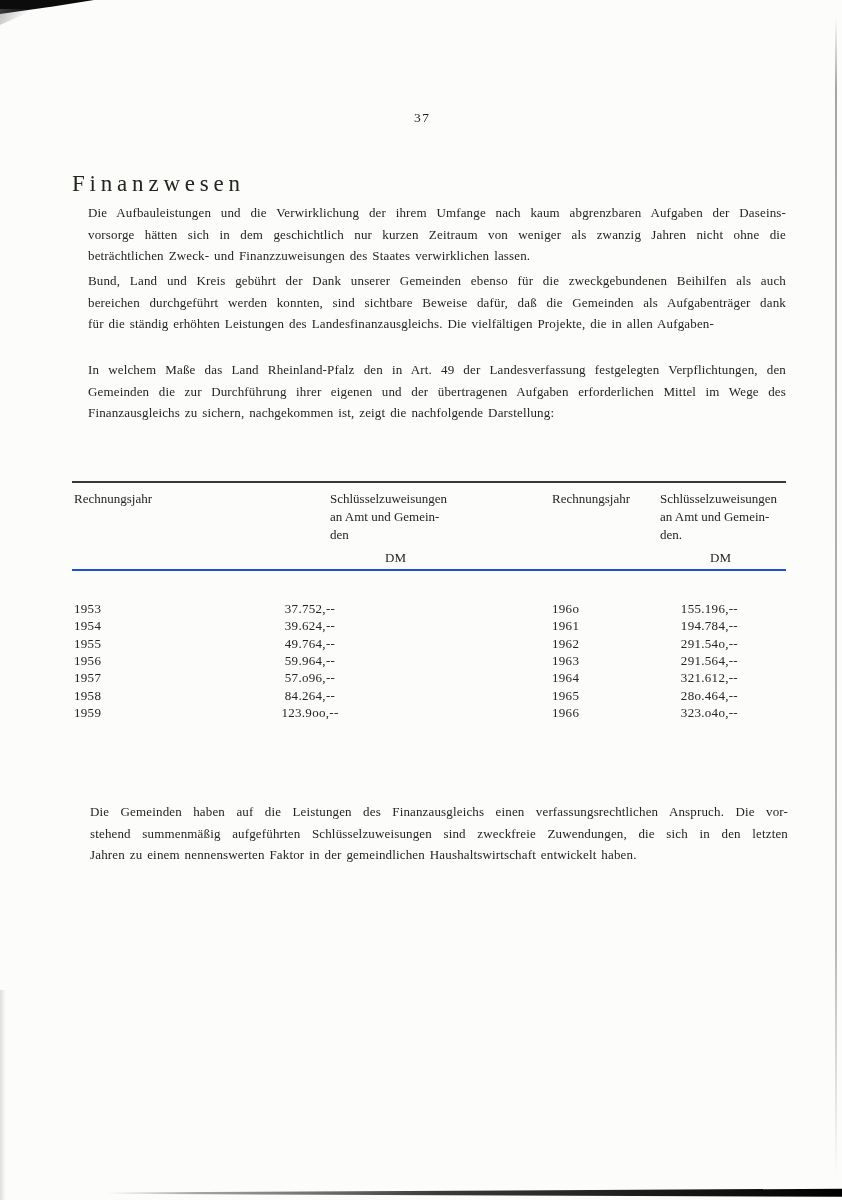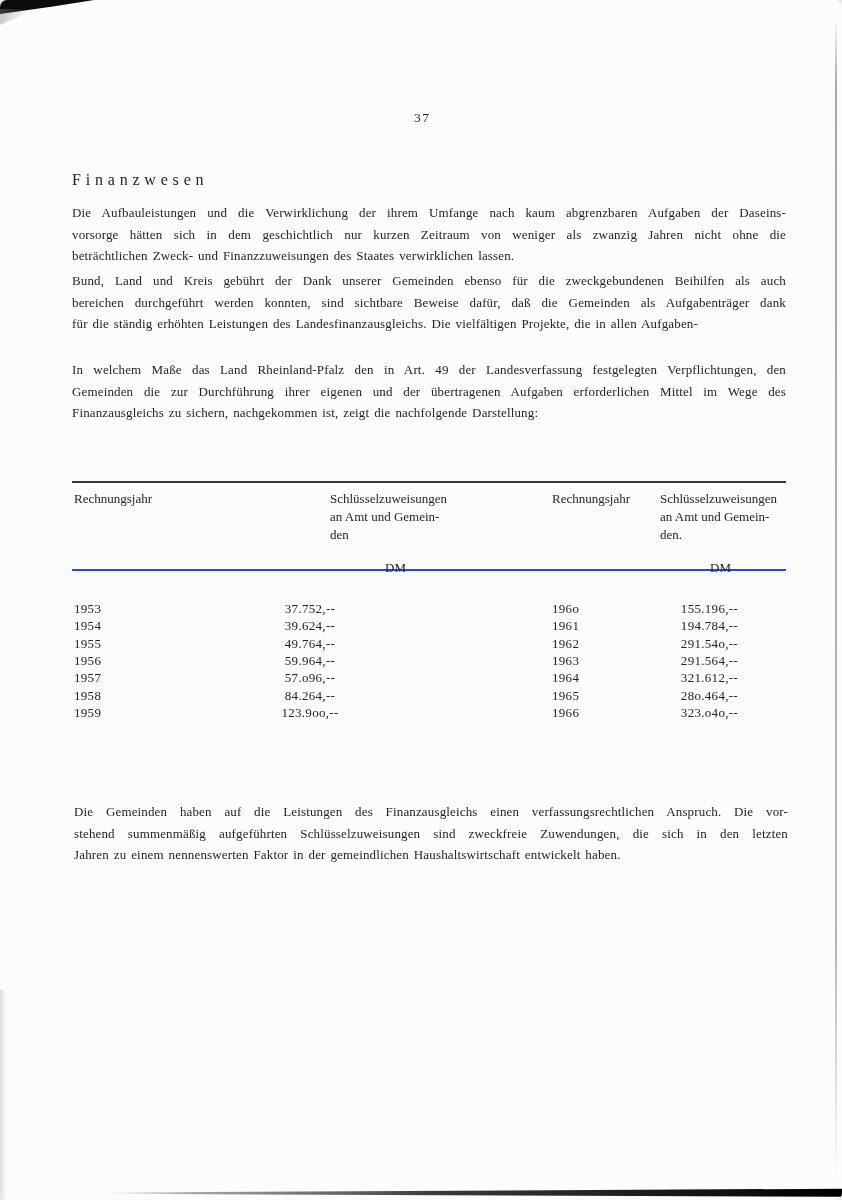--- a/index.html
+++ b/index.html
@@ -1,51 +1,50 @@
 <!DOCTYPE html>
 <html><head>
 <meta charset="utf-8">
 <style>
   html,body{margin:0;padding:0;background:#e8e8e6;}
   .page{
     position:relative;width:842px;height:1200px;background:#fcfcfb;
     overflow:hidden;font-family:"Liberation Serif","DejaVu Serif",serif;
     color:#26241f;
-    border-radius:7px;
   }
   
   .art-topleft{position:absolute;left:0;top:0;width:94px;height:14px;background:#0c0c0c;
     clip-path:polygon(0 0,100% 0,58% 45%,0 100%);}
   .art-topleft2{position:absolute;left:0;top:9px;width:36px;height:16px;
     background:linear-gradient(115deg,rgba(120,120,120,.45),rgba(120,120,120,0) 70%);
     clip-path:polygon(0 0,100% 0,0 100%);}
   .art-right{position:absolute;left:835px;top:18px;width:1.5px;height:1160px;
     background:linear-gradient(to bottom,rgba(150,150,148,0),rgba(150,150,148,.85) 6%,rgba(165,165,162,.8) 80%,rgba(150,150,148,0));}
   .art-bottom{position:absolute;left:106px;top:1188px;width:736px;height:9px;
     background:linear-gradient(to right,rgba(90,90,88,0),rgba(95,95,92,.55) 12%,#3a3a38 45%,#101010 85%,#000);
     clip-path:polygon(0 50%,100% 8%,100% 98%,0 64%);}
   .art-left{position:absolute;left:0;top:990px;width:6px;height:210px;
     background:linear-gradient(to right,rgba(160,160,155,.32),rgba(160,160,155,0));}
   
   .pagenum{position:absolute;left:414px;top:110px;font-size:13.5px;letter-spacing:1.5px;}
-  .heading{position:absolute;left:72px;top:171px;font-size:16px;letter-spacing:4.8px;}
+  .heading{position:absolute;left:72px;top:171px;font-size:23px;letter-spacing:4.8px;}
   .para{position:absolute;left:72px;width:714px;font-size:13px;line-height:21.6px;
     letter-spacing:.15px;word-spacing:1.5px;}
-  .para .line{text-align:justify;text-align-last:justify;}
+  .para .line{text-align:justify;text-align-last:justify;margin-left:16px;}
   .para .line:last-child{text-align-last:left;}
   .p0{top:202px}.p1{top:270px}.p2{top:359px}.p3{top:801px;left:74px}.p4{top:871px;left:74px}
   
   .thead{position:absolute;left:72px;top:481px;width:714px;height:86px;
     border-top:2px solid #3a3833;border-bottom:2px solid #1d4ed8;font-size:13px;}
   .thead .hcol{position:absolute;top:7px;line-height:18px;}
   .h-year-l{left:2px;}
   .h-val-l{left:258px;width:158px;}
   .h-year-r{left:480px;}
   .h-val-r{left:588px;width:145px;}
-  .h-unit{margin-top:15px;}
+  .h-unit{margin-top:5px;}
   .h-val-l .h-unit{padding-left:55px;}
   .h-val-r .h-unit{padding-left:50px;}
   .tbody{position:absolute;left:72px;top:601px;width:714px;font-size:13px;}
   .trow{position:relative;height:17.35px;}
   .trow span{position:absolute;letter-spacing:.3px;white-space:nowrap;}
   .cy-l{left:2px;}
   .cv-l{left:150px;width:176px;text-align:center;}
   .cy-r{left:480px;}
   .cv-r{left:510px;width:156px;text-align:right;}
 </style>

